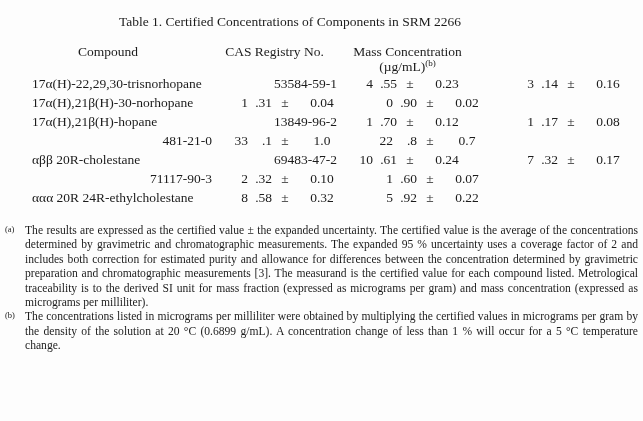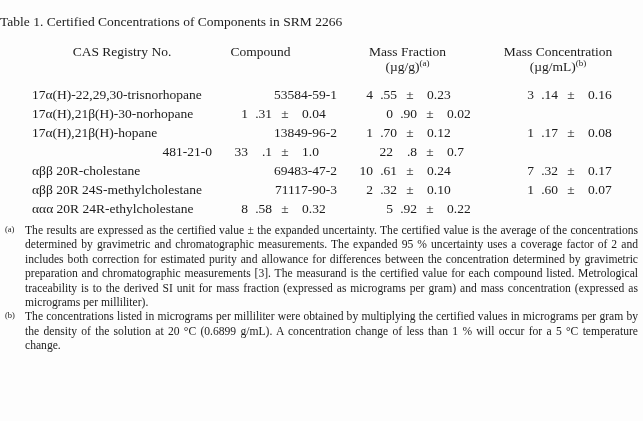--- a/index.html
+++ b/index.html
@@ -7,63 +7,59 @@
     width: 643px; height: 421px;
     background: #ffffff;
     font-family: "Liberation Serif", serif;
     color: #1c1c1c;
     overflow: hidden;
   }
   .page { position: relative; width: 643px; height: 421px; background: #fdfdfd; }
 
   .title {
     position: absolute; top: 14px; left: 0; width: 580px;
-    font-size: 13.5px;
+    text-align: center; font-size: 13.5px;
   }
 
   .table { position: absolute; top: 45px; left: 32px; width: 606px; }
   .thead, .tr { display: grid; grid-template-columns: 180px 125px 141px 160px; }
   .th { text-align: center; font-size: 13.5px; line-height: 14.5px; }
   .th-compound { padding-right: 28px; }
   sup.note { font-size: 9px; vertical-align: super; line-height: 0; }
 
-  .tbody { margin-top: 11px; }
+  .tbody { }
   .tr { height: 19px; line-height: 19px; font-size: 13.5px; white-space: nowrap; }
   .td-cas { padding-left: 23px; text-align: right; }
 
   .mval { display: grid; line-height: 19px; }
   .mf-val { grid-template-columns: 36px 24px 26px 44px; }
   .mc-val { grid-template-columns: 56px 24px 26px 44px; }
   .vi { text-align: right; }
   .vf { text-align: right; }
   .pm { text-align: center; }
-  .vu { text-align: left; padding-left: 4px; }
+  .vu { text-align: center; padding-left: 4px; }
 
   .footnotes { position: absolute; top: 224px; left: 5px; width: 633px; }
   .footnote {
     position: relative; padding-left: 20px;
     text-align: justify; font-size: 11.6px; line-height: 14.4px;
   }
   .fmark { position: absolute; left: 0; top: -2px; font-size: 8.5px; }
 </style>
 </head>
 <body>
 
 <div class="page">
 
   <div class="title">Table 1. Certified Concentrations of Components in SRM 2266</div>
 
   <div class="table">
     <div class="thead">
+      <div class="th th-compound">Compound</div>
       <div class="th">CAS Registry No.</div>
-      <div class="th th-compound">Compound</div>
-      <div class="th">
-        <span>Mass Fraction</span><br>
-        <span>(µg/g)</span><sup class="note">(a)</sup>
-      </div>
       <div class="th">
         <span>Mass Concentration</span><br>
         <span>(µg/mL)</span><sup class="note">(b)</sup>
       </div>
     </div>
 
     <div class="tbody">
 
       <div class="tr">
         <div class="td-compound">17α(H)-22,29,30-trisnorhopane</div>
@@ -142,21 +138,20 @@
         </div>
         <div class="mval mc-val">
           <span class="vi">7</span>
             <span class="vf">.32</span>
             <span class="pm">±</span>
             <span class="vu">0.17</span>
         </div>
       </div>
 
       <div class="tr">
-        <div class="td-compound">αββ 20R 24S-methylcholestane</div>
         <div class="td-cas">71117-90-3</div>
         <div class="mval mf-val">
           <span class="vi">2</span>
             <span class="vf">.32</span>
             <span class="pm">±</span>
             <span class="vu">0.10</span>
         </div>
         <div class="mval mc-val">
           <span class="vi">1</span>
             <span class="vf">.60</span>

